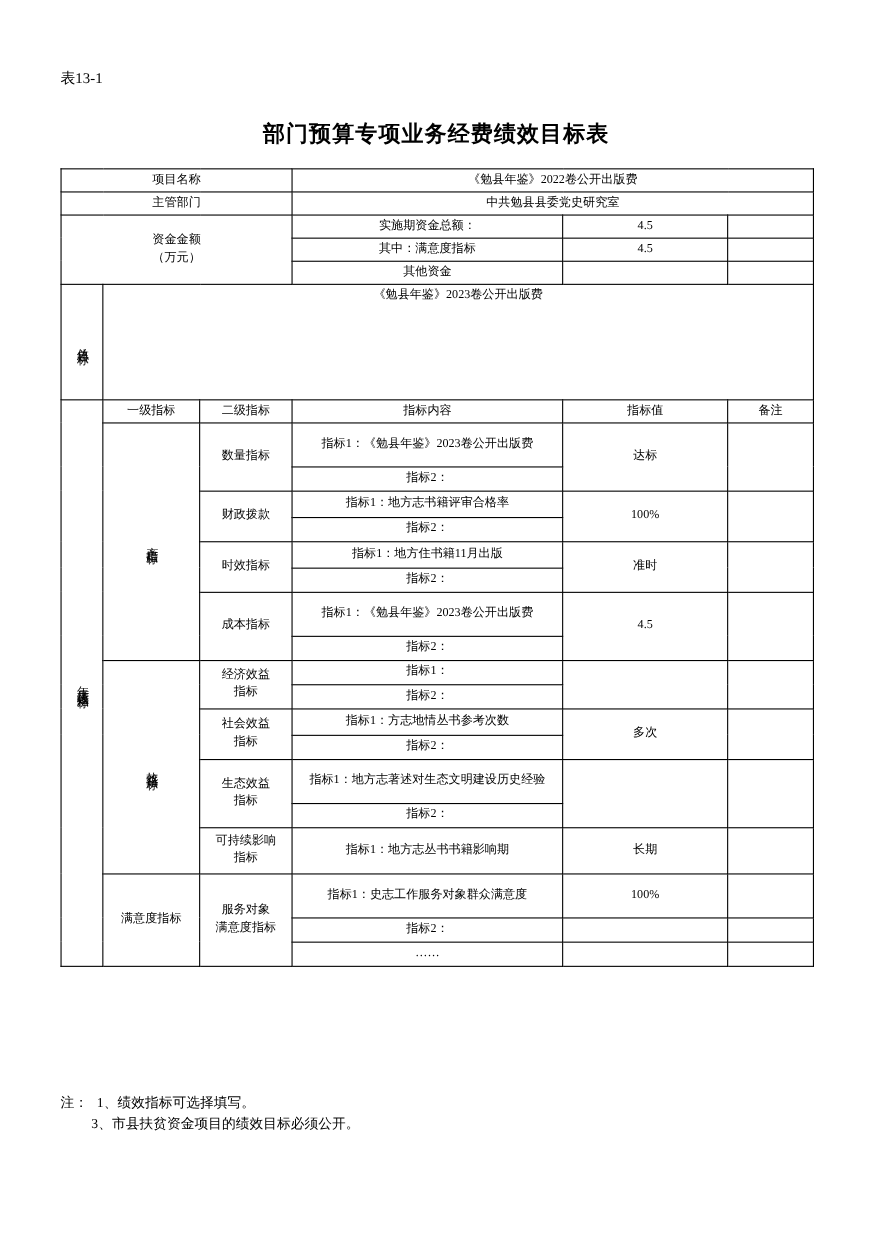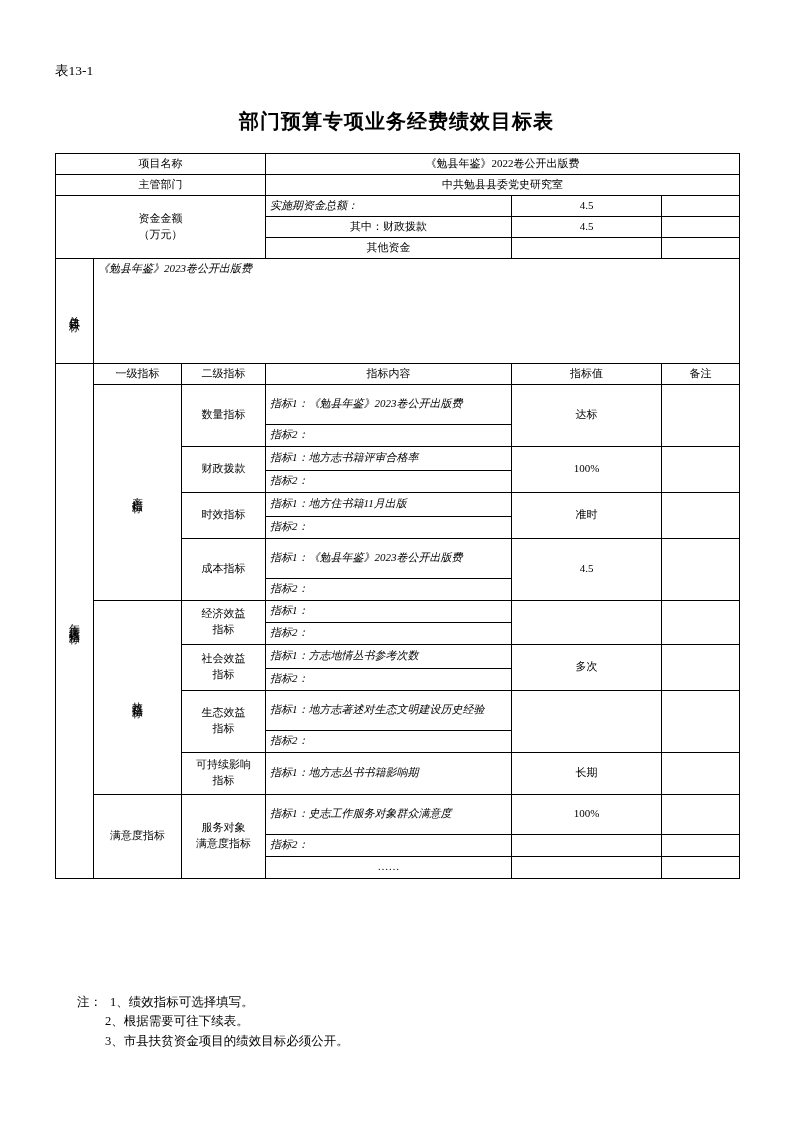--- a/index.html
+++ b/index.html
@@ -48,21 +48,21 @@
     table-layout: fixed;
     font-size: 11px;
   }
   table.main td {
     border: 1px solid #000000;
     padding: 2px 4px;
     vertical-align: middle;
     line-height: 1.45;
   }
   .c { text-align: center; }
-  .l { text-align: left; font-style: italic; }
+  .l { text-align: center; }
   .vert {
     writing-mode: vertical-rl;
     text-orientation: upright;
     letter-spacing: 2px;
     white-space: nowrap;
     margin: 0 auto;
     line-height: 1.1;
   }
   .vert-wrap {
     display: flex;
@@ -70,21 +70,21 @@
     justify-content: center;
     height: 100%;
   }
   .notes {
     position: absolute;
     left: 55px;
     top: 993px;
     font-size: 12.5px;
     line-height: 1.55;
   }
-  .notes .row { white-space: nowrap; margin-left: 22px; }
+  .notes .row { white-space: nowrap; }
   .notes .lead { margin-right: 8px; }
   .pad-l { padding-left: 6px; }
 </style>
 </head>
 <body>
 
 <div class="page">
 
   <div class="table-label">表13-1</div>
   <div class="doc-title">部门预算专项业务经费绩效目标表</div>
@@ -113,21 +113,21 @@
       <tr>
         <td class="c" colspan="3" rowspan="3">
           <div>资金金额</div>
           <div>（万元）</div>
         </td>
         <td class="l pad-l">实施期资金总额：</td>
         <td class="c">4.5</td>
         <td class="c"></td>
       </tr>
       <tr>
-        <td class="c">其中：财政拨款</td>
+        <td class="c">其中：满意度指标</td>
         <td class="c">4.5</td>
         <td class="c"></td>
       </tr>
       <tr>
         <td class="c">其他资金</td>
         <td class="c"></td>
         <td class="c"></td>
       </tr>
 
       <tr style="height:105px">
@@ -272,20 +272,17 @@
         <td class="c"></td>
       </tr>
     </tbody>
   </table>
 
   <div class="notes">
     <div class="row">
       <span class="lead">注：</span><span>1、绩效指标可选择填写。</span>
     </div>
     <div class="row" style="padding-left:28px">
-      <span>2、根据需要可往下续表。</span>
-    </div>
-    <div class="row" style="padding-left:28px">
       <span>3、市县扶贫资金项目的绩效目标必须公开。</span>
     </div>
   </div>
 
 </div>
 
 </body></html>

